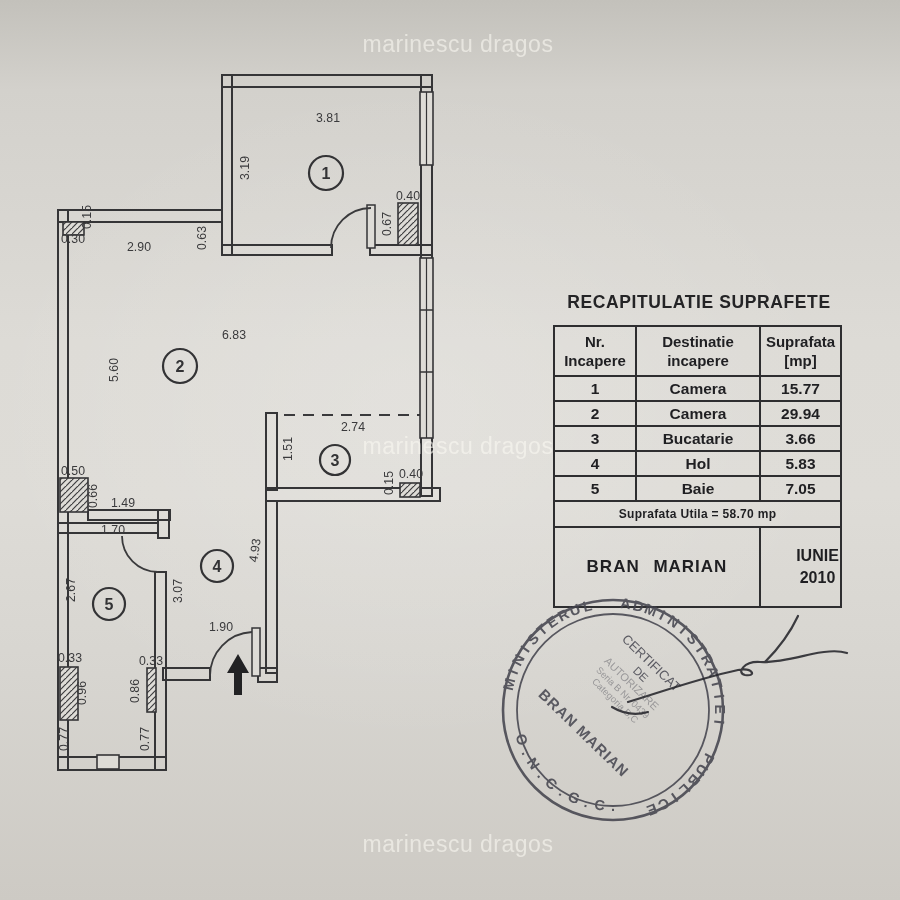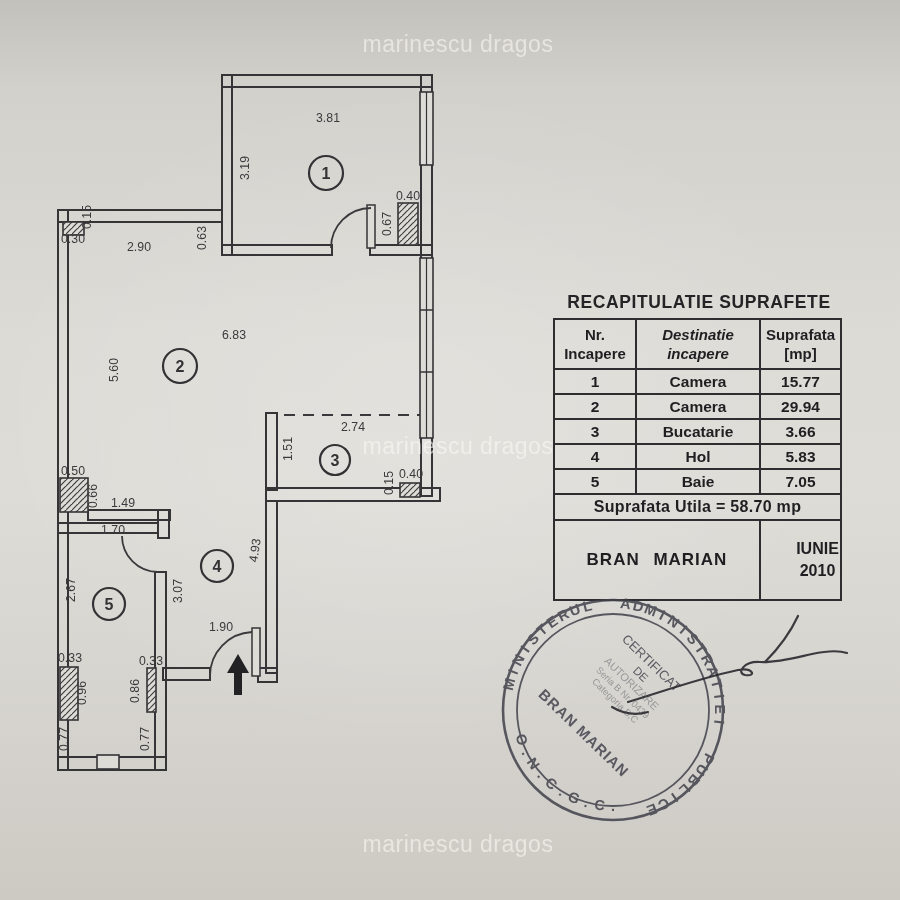--- a/index.html
+++ b/index.html
@@ -16,29 +16,29 @@
   .roomnum{font-size:16px;font-weight:bold;fill:#333335;}
 
   
   .wm{position:absolute;left:16px;right:0;text-align:center;
       font-size:23px;color:rgba(250,248,242,0.60);letter-spacing:0.5px;
       filter:blur(0.35px);z-index:6;}
 
   
   .tblwrap{position:absolute;left:553px;top:292px;width:292px;z-index:2;}
   .tbltitle{text-align:center;font-size:17.5px;font-weight:700;color:#242426;
-            letter-spacing:0.6px;margin-bottom:5px;white-space:nowrap;}
+            letter-spacing:0.6px;margin-bottom:12px;white-space:nowrap;}
   table.surf{border-collapse:collapse;width:289px;color:#1f1f22;
              font-size:15.5px;font-weight:600;}
   table.surf td,table.surf th{border:2px solid #2e2e30;padding:0;text-align:center;
              vertical-align:middle;font-weight:600;}
   table.surf th{font-size:15px;line-height:1.25;}
-  .c-nr{width:80px;border-radius:25px;} .c-dest{width:122px;font-style:italic;} .c-sup{width:79px;}
+  .c-nr{width:80px;border-radius:25px;} .c-dest{width:122px;} .c-sup{width:79px;}
   .r-data td{height:23px;}
-  .r-total td{height:24px;font-weight:700;font-size:16px;letter-spacing:0.3px;margin-top:48px;}
+  .r-total td{height:24px;font-weight:700;font-size:12px;letter-spacing:0.3px;margin-top:48px;}
   .r-exec td{height:23px;}
   .r-big td{height:78px;}
   .exec-name{font-size:17px;font-weight:700;letter-spacing:1px;word-spacing:8px;}
   .date-cell span{display:block;font-size:16px;font-weight:700;line-height:1.35;margin-left:34px;}
   th .l{display:block;line-height:1.3;}
 
   
   .stampRing{font-size:14.5px;font-weight:700;fill:#41414b;letter-spacing:0;}
   .stampInner{fill:#45454f;}
   .blurry{opacity:0.5;}

